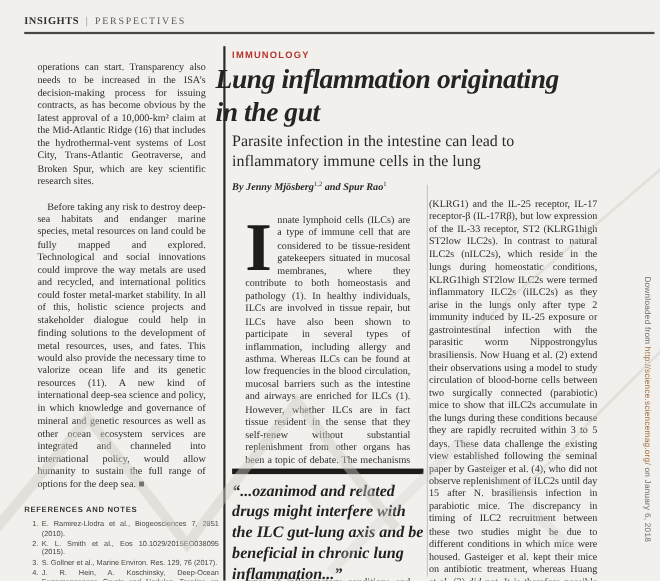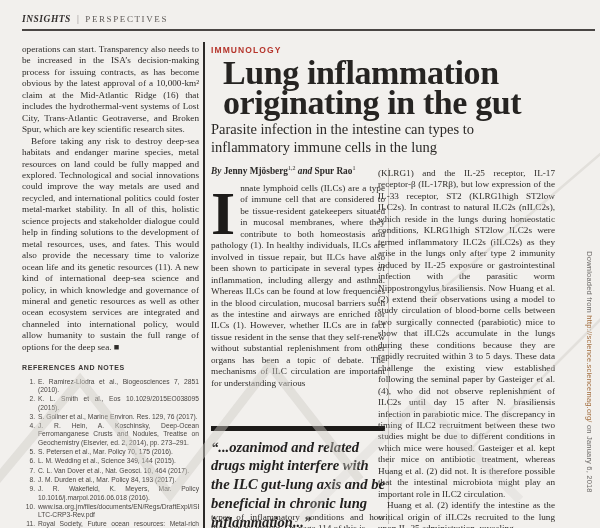--- a/index.html
+++ b/index.html
@@ -4,46 +4,46 @@
 <style>
   html,body{margin:0;padding:0;}
   .page{
     position:relative; width:600px; height:528px;
     background:#f2f0ed; overflow:hidden;
     font-family:"Liberation Serif", serif;
     color:#2e2c2a;
   }
   
   .masthead{position:absolute; left:22px; top:14px; font-size:9.5px; letter-spacing:.5px;}
-  .masthead .mag{font-style:italic; font-weight:bold; color:#332f2e;}
+  .masthead .mag{font-weight:bold; color:#332f2e;}
   .masthead .bar{color:#8a8684; margin:0 6px; font-weight:normal;}
   .masthead .sect{color:#5f5b58; letter-spacing:1.6px; font-size:9px;}
   .masthead-rule{position:absolute; left:22px; right:5px; top:29px; height:2px; background:#4a4644;}
 
   
   .col-left{position:absolute; left:22px; top:44px; width:177px; height:484px; overflow:hidden;}
   .body-text{font-size:9.2px; line-height:11.45px; text-align:justify;}
-  .body-text p{margin:0;}
+  .body-text p{margin:12px;}
   .body-text p + p{text-indent:9px;}
   .refs-head{margin-top:9px; font-family:"Liberation Sans", sans-serif; font-weight:bold; font-size:7px; letter-spacing:.6px; color:#3a3634;}
   .refs{margin-top:4px; font-family:"Liberation Sans", sans-serif; font-size:6.7px; line-height:8.3px; color:#4a4643;}
   .ref{display:flex; margin:0 0 1px 0;}
   .ref .n{width:13px; flex:0 0 13px; text-align:right; padding-right:3px;}
   .ref .t{flex:1;}
 
   .vrule-main{position:absolute; left:203px; top:42px; bottom:0; width:1.5px; background:#2c2a28;}
   .vrule-cols{position:absolute; left:388px; top:168px; bottom:4px; width:1px; background:#c7c3bf;}
 
   
   .kicker{position:absolute; left:211px; top:45px; font-family:"Liberation Sans", sans-serif; font-weight:bold; font-size:8.5px; letter-spacing:1.1px; color:#b5352c;}
-  .title{position:absolute; left:223px; top:58px; width:330px; font-weight:bold; font-size:34px; line-height:29.5px; letter-spacing:-.4px; color:#262422;}
+  .title{position:absolute; left:196px; top:58px; width:330px; font-style:italic; font-weight:bold; font-size:25px; line-height:29.5px; letter-spacing:-.4px; color:#262422;}
   .subtitle{position:absolute; left:211px; top:121px; width:300px; font-size:14.5px; line-height:17.5px; color:#2b2927;}
   .byline{position:absolute; left:211px; top:165px; width:176px; font-size:9.3px; color:#2b2927;}
   .byline .by{font-style:italic;font-weight:bold;}
-  .byline b{font-weight:bold;}
+  .byline b{font-weight:bold;font-style:italic;}
   .byline sup{font-size:6px;}
 
   .art-col1{position:absolute; left:211px; top:183px; width:174px; height:242px; overflow:hidden;}
   .dropcap{float:left; font-weight:bold; font-size:62px; line-height:52px; padding:4px 5px 0 0; color:#1e1c1a;}
   .quote-block{position:absolute; left:211px; top:426px; width:174px;}
   .q-rule{height:4.5px; background:#1d1b19;}
   .q-text{margin:7px 0 8px 0; font-style:italic; font-weight:bold; font-size:14.6px; line-height:18.8px; color:#232120;}
   .after-quote{position:absolute; left:211px; top:512px; width:174px; height:16px; overflow:hidden;}
 
   .art-col2{position:absolute; left:378px; top:168px; width:177px; height:360px; overflow:hidden;}
@@ -120,21 +120,21 @@
           <span class="t">Royal Society, Future ocean resources: Metal-rich minerals and genetics, Evidence pack (2017); https://royalsociety.org/topics-policy/projects/</span>
         </div>
     </div>
   </div>
 
   <div class="vrule-main"></div>
   <div class="vrule-cols"></div>
 
   <div class="kicker">IMMUNOLOGY</div>
   <div class="title">Lung inflammation originating in the gut</div>
-  <div class="subtitle">Parasite infection in the intestine can types to inflammatory immune cells in the lung</div>
+  <div class="subtitle">Parasite infection in the intestine can lead to inflammatory immune cells in the lung</div>
 
   <div class="byline">
     <span class="by">By </span><b>Jenny Mjösberg</b><sup>1,2</sup><span class="by"> and </span><b>Spur Rao</b><sup>1</sup>
   </div>
 
   <div class="art-col1 body-text">
     <p><span class="dropcap">I</span><span>nnate lymphoid cells (ILCs) are a type of immune cell that are considered to be tissue-resident gatekeepers situated in mucosal membranes, where they contribute to both homeostasis and pathology (1). In healthy individuals, ILCs are involved in tissue repair, but ILCs have also been shown to participate in several types of inflammation, including allergy and asthma. Whereas ILCs can be found at low frequencies in the blood circulation, mucosal barriers such as the intestine and airways are enriched for ILCs (1). However, whether ILCs are in fact tissue resident in the sense that they self-renew without substantial replenishment from other organs has been a topic of debate. The mechanisms of ILC circulation are important for understanding various</span></p>
   </div>
 
   <div class="quote-block">

